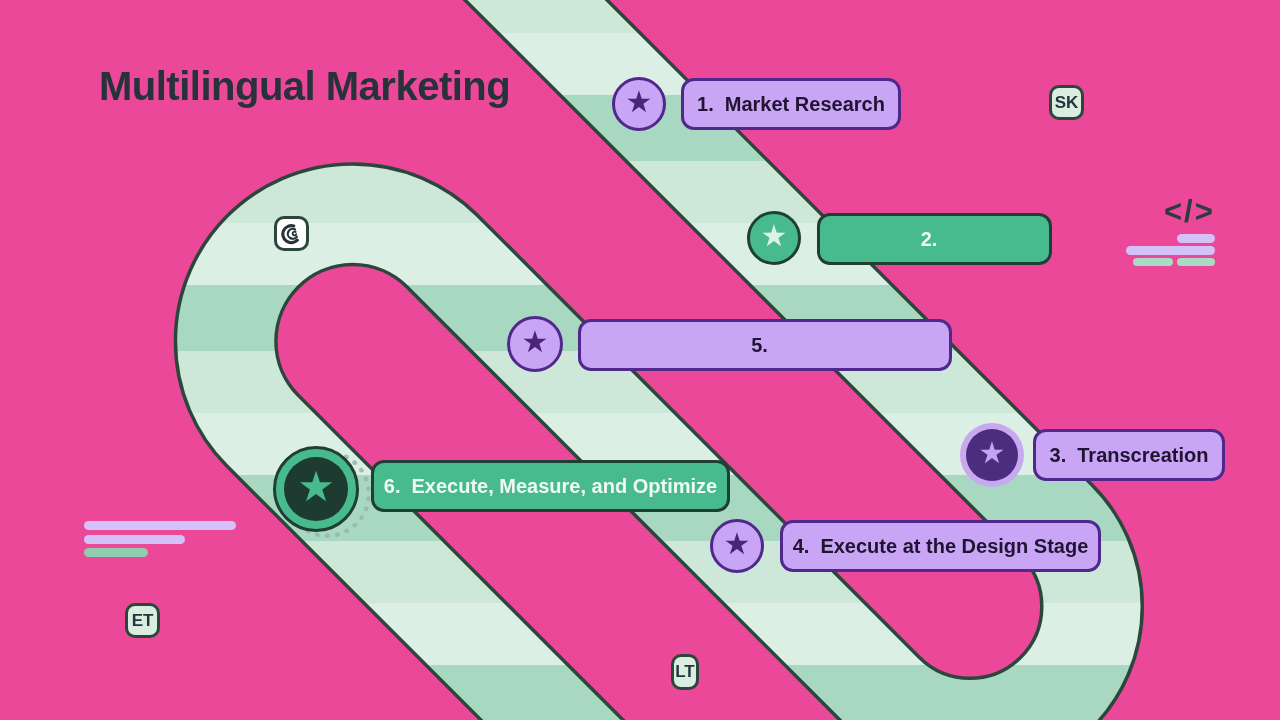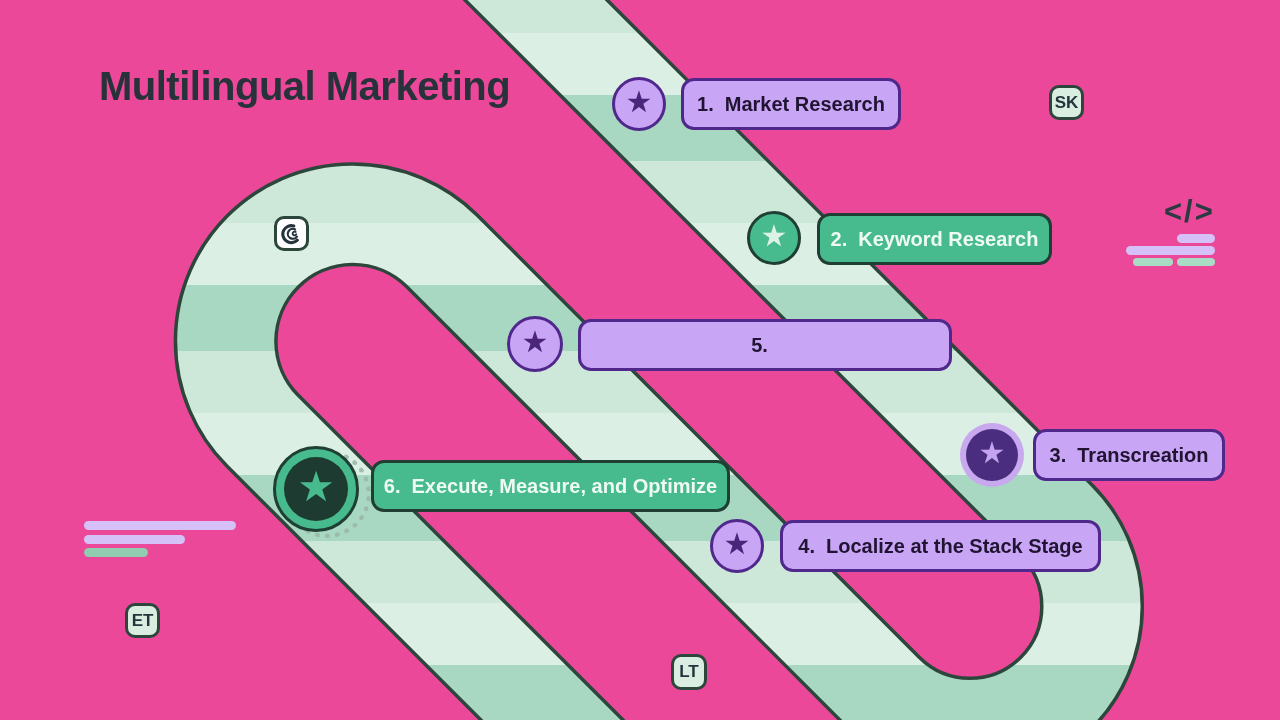--- a/index.html
+++ b/index.html
@@ -85,29 +85,28 @@
   </div>
 
   <div class="halo" style="left:283px;top:450px;"></div>
 
   <div class="badge purple" style="left:681px;top:78px;width:220px;">
     <span class="num">1.</span>
     <span class="lbl">Market Research</span>
   </div>
   <div class="badge green" style="left:817px;top:213px;width:235px;">
     <span class="num">2.</span>
-    <span class="lbl">Keyword Research</span>
   </div>
   <div class="badge purple" style="left:1033px;top:429px;width:192px;">
     <span class="num">3.</span>
     <span class="lbl">Transcreation</span>
   </div>
   <div class="badge purple" style="left:780px;top:520px;width:321px;">
     <span class="num">4.</span>
-    <span class="lbl">Localize at the Stack Stage</span>
+    <span class="lbl">Execute at the Design Stage</span>
   </div>
   <div class="badge purple" style="left:578px;top:319px;width:374px;">
     <span class="num">5.</span>
   </div>
   <div class="badge green" style="left:371px;top:460px;width:359px;">
     <span class="num">6.</span>
     <span class="lbl">Execute, Measure, and Optimize</span>
   </div>
 
   <div class="node purple" style="left:612px;top:77px;width:54px;height:54px;">
@@ -132,21 +131,21 @@
       <span class="star">★</span>
     </span>
   </div>
 
   <div class="tag" style="left:1049px;top:85px;">
     <span>SK</span>
   </div>
   <div class="tag" style="left:125px;top:603px;">
     <span>ET</span>
   </div>
-  <div class="tag" style="left:671px;top:654px;width:36px;height:36px;">
+  <div class="tag" style="left:671px;top:654px;width:28px;height:36px;">
     <span>LT</span>
   </div>
 
   <div class="icon-box">
     <svg width="22" height="22" viewBox="0 0 24 24">
       <g transform="rotate(-14 12 12)" fill="none" stroke="#24333c" stroke-linecap="round">
         <path d="M16 4 A 9.3 9.3 0 1 0 16 20" stroke-width="3.4"></path>
         <path d="M16.5 8 A 5.4 5.4 0 1 0 16.5 16" stroke-width="2.4"></path>
         <path d="M16.5 10.8 A 2.1 2.1 0 1 0 16.5 13.4" stroke-width="2"></path>
       </g>

